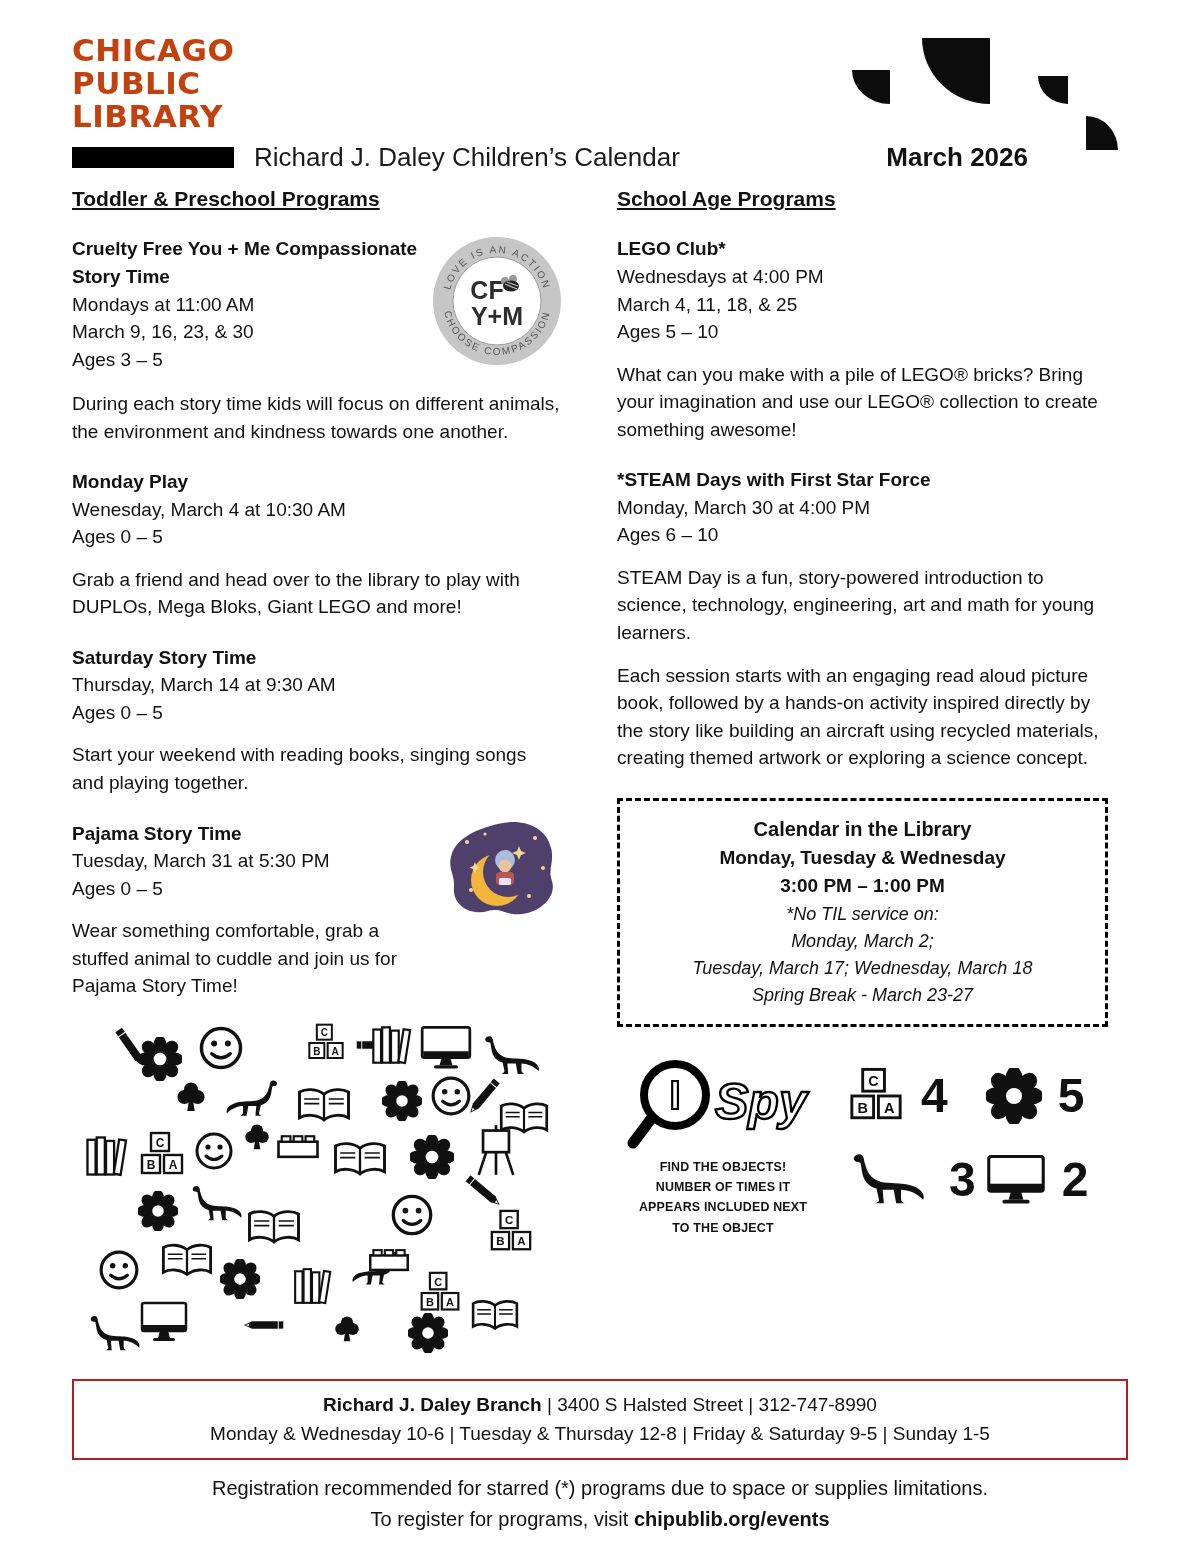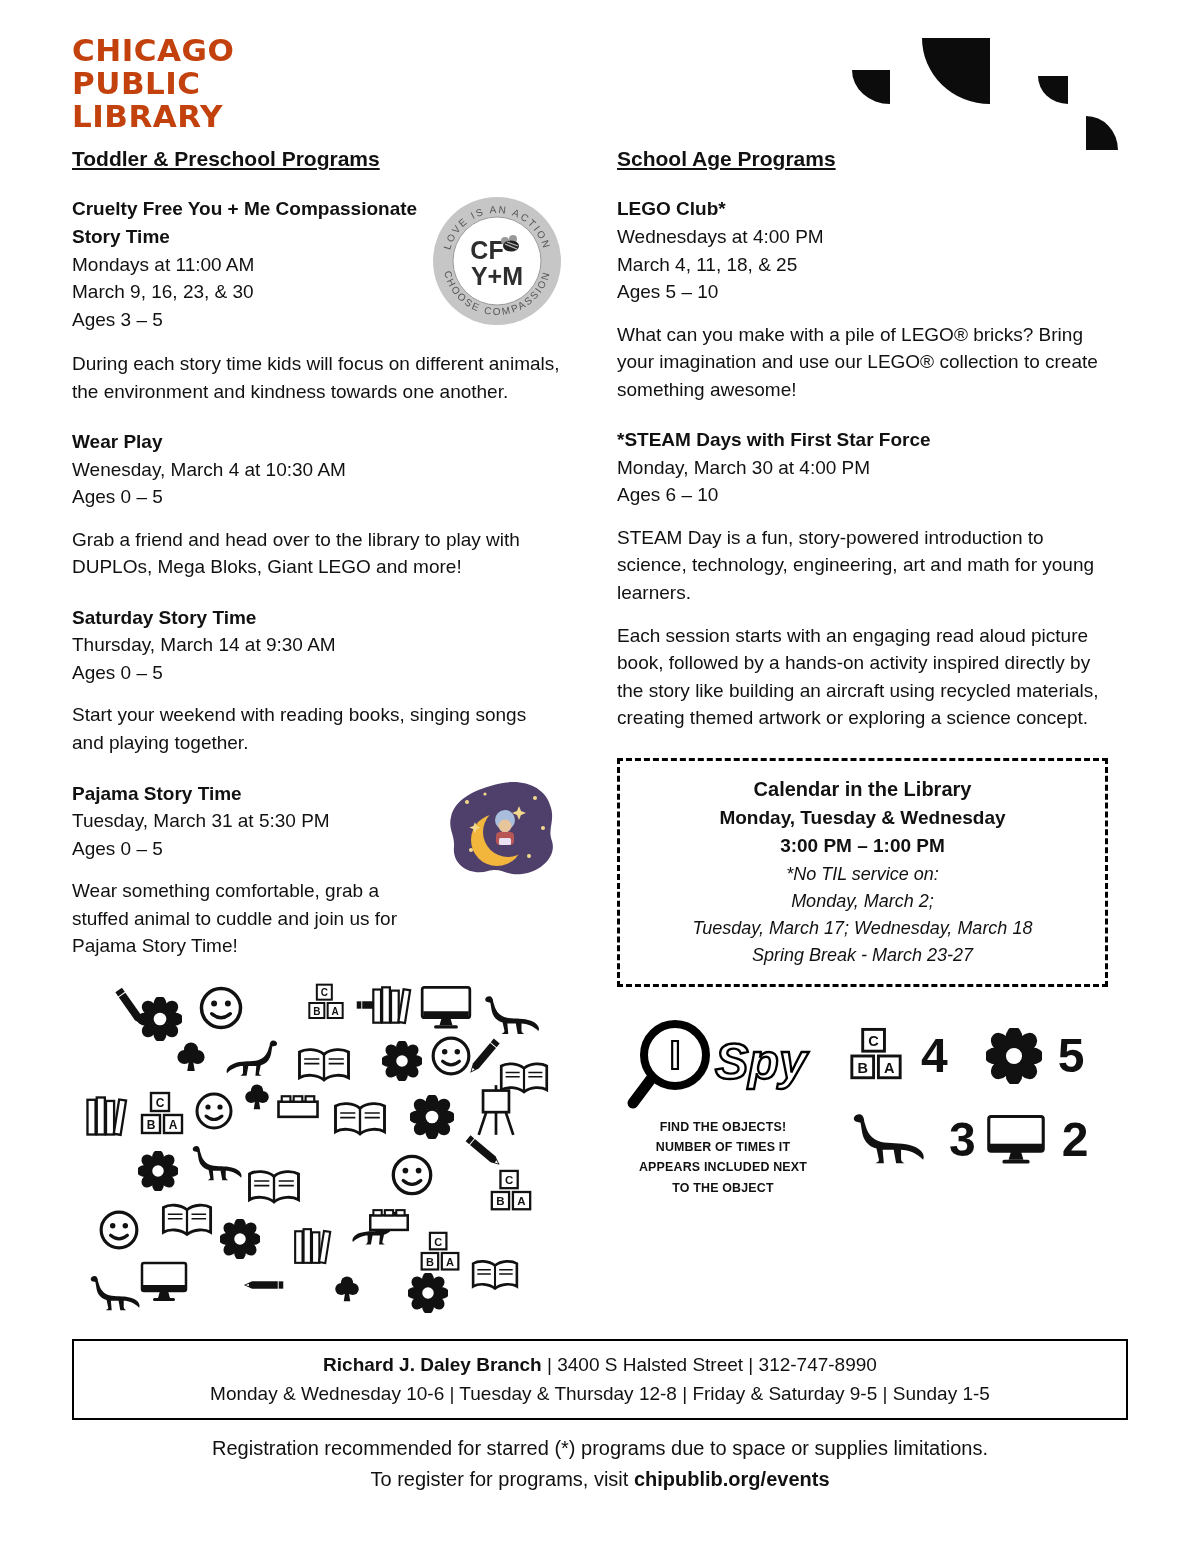--- a/index.html
+++ b/index.html
@@ -50,21 +50,21 @@
                        font-family:"Liberation Sans", sans-serif; transform:scaleX(.92); }
   .ispy-grid { flex:1; display:grid; grid-template-columns:1fr 1fr; row-gap:28px; column-gap:10px;
                padding-left:18px; padding-top:10px; }
   .ispy-cell { display:flex; align-items:center; gap:16px; }
   .ispy-count { font-size:48px; font-weight:bold; line-height:1; }
 
   
   .collage { margin-top:4px; margin-left:10px; }
 
   
-  .footer-box { border:2px solid #000000; margin-top:14px; padding:9px 6px; text-align:center;
+  .footer-box { border:2px solid #b91c1c; margin-top:14px; padding:9px 6px; text-align:center;
                 font-size:19px; line-height:1.55; }
   .reg-note { text-align:center; font-size:20px; line-height:1.55; margin-top:13px; }
   .bold { font-weight:bold; }
 </style>
 </head>
 <body>
 
 <svg width="0" height="0" style="position:absolute" aria-hidden="true">
   <defs>
     <symbol id="sym-flower" viewBox="0 0 40 40">
@@ -151,20 +151,25 @@
 <div class="deco deco-d"></div>
 
 <div class="page">
 
   <div class="logo">
     <div>CHICAGO</div>
     <div>PUBLIC</div>
     <div>LIBRARY</div>
   </div>
 
+  <div class="title-row">
+    <div class="title-bar"></div>
+    <div class="doc-title">Richard J. Daley Children’s Calendar</div>
+    <div class="month">March 2026</div>
+  </div>
 
   <div class="columns">
 
     <div class="col">
       <div class="col-heading">Toddler &amp; Preschool Programs</div>
 
       <div class="program with-art">
         <div class="ptext">
           <div class="program-title">Cruelty Free You + Me Compassionate Story Time</div>
           <div>Mondays at 11:00 AM</div>
@@ -192,21 +197,21 @@
               <path d="M2 5 L14 10 M4 3 L15 7" stroke="#bbb" stroke-width="1.3"></path>
             </g>
           </svg>
         </div>
       </div>
       <div class="program" style="margin-top:-8px">
         <div class="program-desc" style="margin-top:0">During each story time kids will focus on different animals, the environment and kindness towards one another.</div>
       </div>
 
       <div class="program">
-        <div class="program-title">Wear Play</div>
+        <div class="program-title">Monday Play</div>
         <div>Wenesday, March 4 at 10:30 AM</div>
         <div>Ages 0 – 5</div>
         <div class="program-desc">Grab a friend and head over to the library to play with DUPLOs, Mega Bloks, Giant LEGO and more!</div>
       </div>
 
       <div class="program">
         <div class="program-title">Saturday Story Time</div>
         <div>Thursday, March 14 at 9:30 AM</div>
         <div>Ages 0 – 5</div>
         <div class="program-desc">Start your weekend with reading books, singing songs and playing together.</div>

